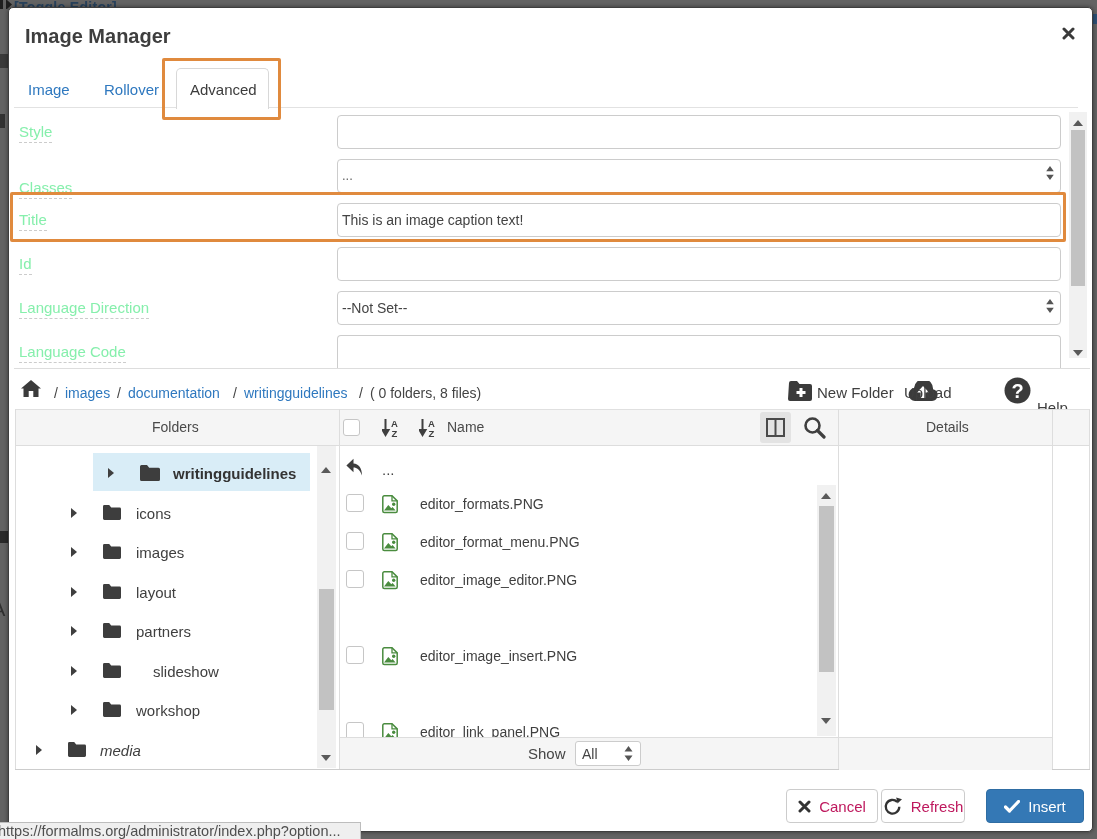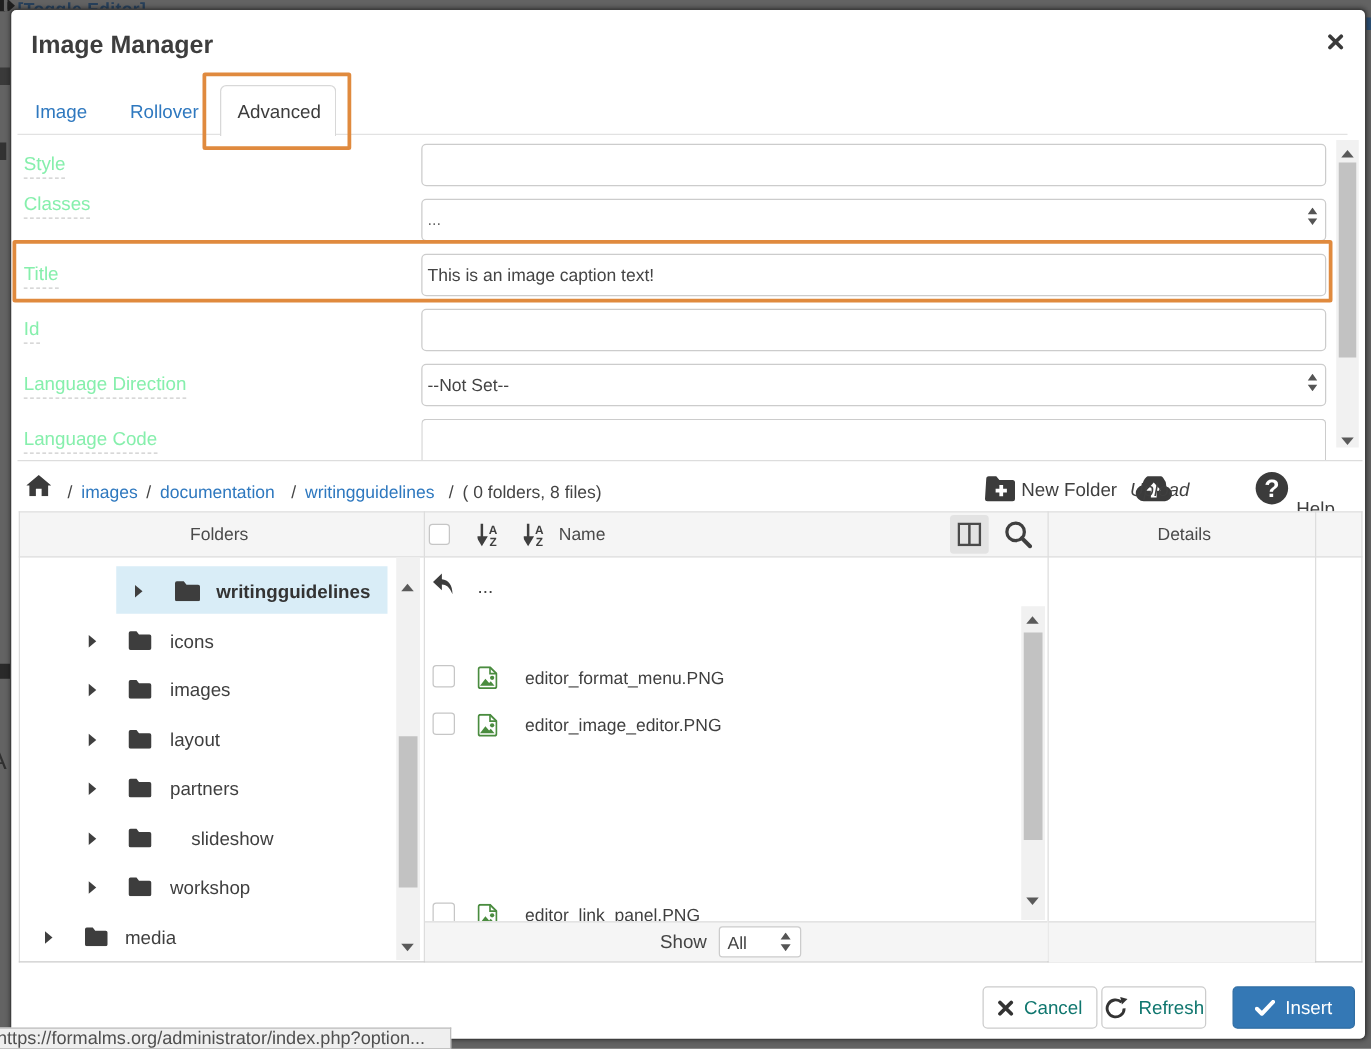--- a/index.html
+++ b/index.html
@@ -13,21 +13,21 @@
   .sb-track { position:absolute; background:#f1f1f1; }
   .sb-thumb { position:absolute; background:#c2c2c2; }
   .arrow-up { width:0; height:0; border-left:5px solid transparent; border-right:5px solid transparent; border-bottom:6px solid #5a5a5a; position:absolute; }
   .arrow-dn { width:0; height:0; border-left:5px solid transparent; border-right:5px solid transparent; border-top:6px solid #5a5a5a; position:absolute; }
   .tre { width:0; height:0; border-top:5px solid transparent; border-bottom:5px solid transparent; border-left:6px solid #3f3f3f; position:absolute; }
   .bc { font-size:14px !important; }
   .txt { position:absolute; font-size:15px; color:#3f3f3f; white-space:nowrap; }
   .chk { position:absolute; width:18px; height:18px; border:1px solid #c6c6c6; border-radius:3px; background:#fff; }
   .vline { position:absolute; width:1px; background:#ddd; top:409px; height:361px; }
   .blue, .txt.blue, div.blue { color:#2e78bf !important; }
-  .btn { position:absolute; top:789px; height:34px; border:1px solid #ccc; border-radius:4px; background:#fff; display:flex; align-items:center; justify-content:center; font-size:15px; color:#0f766e; gap:8px; }
+  .btn { position:absolute; top:789px; height:34px; border:1px solid #ccc; border-radius:4px; background:#fff; display:flex; align-items:center; justify-content:center; font-size:15px; color:#be185d; gap:8px; }
   .frow { position:absolute; left:0; width:477px; height:38px; }
   .frow .chk { top:0; }
   .fico { position:absolute; width:16px; height:19px; top:1px; }
   .fname { position:absolute; left:80px; top:2px; font-size:14px; color:#3f3f3f; white-space:nowrap; }
 </style>
 </head>
 <body>
 
 <div class="abs" style="left:0;top:0;width:4px;height:9px;background:#1f1f1f;"></div>
 <svg class="abs" style="left:3px;top:0;" width="9" height="9" viewBox="0 0 9 9">
@@ -57,21 +57,21 @@
 <div class="abs" style="left:14px;top:107px;width:1064px;height:1px;background:#e2e2e2;"></div>
 <div class="abs txt blue" style="left:28px;top:81px;">Image</div>
 <div class="abs txt blue" style="left:104px;top:81px;">Rollover</div>
 <div class="abs" style="left:176px;top:68px;width:93px;height:41px;background:#fff;border:1px solid #d8d8d8;border-bottom:none;border-radius:5px 5px 0 0;z-index:2;"></div>
 <div class="abs txt" style="left:190px;top:81px;z-index:3;color:#3c3c3c;">Advanced</div>
 <div class="orange" style="left:162px;top:58px;width:119px;height:62px;"></div>
 
 <div class="lbl" style="top:124px;">Style</div>
 <div class="inp" style="top:115px;"></div>
 
-<div class="lbl" style="top:156px;">Classes</div>
+<div class="lbl" style="top:180px;">Classes</div>
 <div class="inp" style="top:159px;color:#666;font-size:13px;">...</div>
 <svg class="abs" style="left:1046px;top:166px;" width="8" height="14" viewBox="0 0 8 14">
     <path d="M4 0 L7.8 5.3 L0.2 5.3 Z M4 14 L7.8 8.7 L0.2 8.7 Z" fill="#555"></path>
   </svg>
 
 <div class="lbl" style="top:212px;">Title</div>
 <div class="inp" style="top:203px;">This is an image caption text!</div>
 <div class="orange" style="left:10px;top:192px;width:1056px;height:50px;"></div>
 
 <div class="lbl" style="top:256px;">Id</div>
@@ -107,21 +107,21 @@
 
 <svg class="abs" style="left:788px;top:380px;" width="25" height="22" viewBox="0 0 25 22">
     <path d="M1 3 a2 2 0 0 1 2-2 h6 l2.5 3 h10.5 a2 2 0 0 1 2 2 v13 a2 2 0 0 1-2 2 h-20 a2 2 0 0 1-2-2 Z" fill="#3b3b3b"></path>
     <path d="M8.5 12.5 h9 M13 8 v9" stroke="#fff" stroke-width="3"></path>
   </svg>
 <div class="abs txt" style="left:817px;top:384px;">New Folder</div>
 <svg class="abs" style="left:908px;top:381px;" width="30" height="21" viewBox="0 0 30 21">
     <path d="M25 8.2 A6 6 0 0 1 24 20 L7 20 A6.5 6.5 0 0 1 6 7.1 A8.5 8.5 0 0 1 25 8.2 Z" fill="#3b3b3b"></path>
     <path d="M15 5 L21 11.5 L17.3 11.5 L17.3 17 L12.7 17 L12.7 11.5 L9 11.5 Z" fill="#fff"></path>
   </svg>
-<div class="abs txt" style="left:904px;top:384px;font-style:italic;">Upload</div>
+<div class="abs txt" style="left:904px;top:384px;">Upload</div>
 <svg class="abs" style="left:1004px;top:377px;" width="27" height="27" viewBox="0 0 27 27">
     <circle cx="13.5" cy="13.5" r="13" fill="#3b3b3b"></circle>
     <text x="13.5" y="20.5" font-size="20" font-weight="bold" fill="#fff" text-anchor="middle" font-family="Liberation Sans">?</text>
   </svg>
 <div class="abs txt" style="left:1037px;top:384px;margin-top:15px;">Help</div>
 
 <div class="abs" style="left:15px;top:409px;width:1075px;height:37px;background:#f5f5f5;border-top:1px solid #e0e0e0;border-bottom:1px solid #ddd;"></div>
 <div class="abs txt" style="left:152px;top:419px;color:#4a4a4a;font-size:14px;">Folders</div>
 <div class="chk" style="left:343px;top:419px;width:17px;height:17px;"></div>
 <svg class="abs" style="left:382px;top:418px;" width="18" height="20" viewBox="0 0 18 20">
@@ -188,46 +188,60 @@
   </svg>
 <svg class="abs fold" style="left:67px;top:741px;" width="20" height="16" viewBox="0 0 20 16">
     <path d="M1 2.4 a1.4 1.4 0 0 1 1.4-1.4 h4.8 l2 2.5 h8.4 a1.4 1.4 0 0 1 1.4 1.4 v9.7 a1.4 1.4 0 0 1-1.4 1.4 h-15.2 a1.4 1.4 0 0 1-1.4-1.4 Z" fill="#3d3d3d"></path>
   </svg>
 <div class="abs txt" style="left:136px;top:505px;">icons</div>
 <div class="abs txt" style="left:136px;top:544px;">images</div>
 <div class="abs txt" style="left:136px;top:584px;">layout</div>
 <div class="abs txt" style="left:136px;top:623px;">partners</div>
 <div class="abs txt" style="left:136px;top:663px;margin-left:17px;">slideshow</div>
 <div class="abs txt" style="left:136px;top:702px;">workshop</div>
-<div class="abs txt" style="left:100px;top:742px;">media</div>
+<div class="abs txt" style="left:100px;top:742px;font-style:italic;">media</div>
 
 <div class="sb-track" style="left:317px;top:446px;width:19px;height:322px;"></div>
 <div class="arrow-up" style="left:321px;top:467px;"></div>
 <div class="sb-thumb" style="left:319px;top:589px;width:15px;height:121px;"></div>
 <div class="arrow-dn" style="left:321px;top:755px;"></div>
 
 <svg class="abs" style="left:346px;top:458px;" width="17" height="18" viewBox="0 0 17 18">
     <path d="M7.5 0.8 V5.4 C12.6 5.9 16 9.8 16 17.4 C13.5 11.4 11 9.7 7.5 9.6 V14.2 L0.4 7.5 Z" fill="#3d3d3d"></path>
   </svg>
 <div class="abs txt" style="left:382px;top:461px;color:#444;">...</div>
 
 <div class="abs" style="left:340px;top:446px;width:477px;height:291px;overflow:hidden;">
+  <div class="frow" style="top:48px;">
+      <div class="chk" style="left:6px;top:0;"></div>
+      <svg class="fico" style="left:42px;">
+        <use href="#imgico"></use>
+      </svg>
+      <span class="fname">editor_formats.PNG</span>
+    </div>
   <div class="frow" style="top:86px;">
       <div class="chk" style="left:6px;top:0;"></div>
       <svg class="fico" style="left:42px;">
         <use href="#imgico"></use>
       </svg>
       <span class="fname">editor_format_menu.PNG</span>
     </div>
   <div class="frow" style="top:124px;">
       <div class="chk" style="left:6px;top:0;"></div>
       <svg class="fico" style="left:42px;">
         <use href="#imgico"></use>
       </svg>
       <span class="fname">editor_image_editor.PNG</span>
+    </div>
+  <div class="frow" style="top:200px;">
+      <div class="chk" style="left:6px;top:0;"></div>
+      <svg class="fico" style="left:42px;">
+        <use href="#imgico"></use>
+      </svg>
+      <span class="fname">editor_image_insert.PNG</span>
     </div>
   <div class="frow" style="top:276px;">
       <div class="chk" style="left:6px;top:0;"></div>
       <svg class="fico" style="left:42px;">
         <use href="#imgico"></use>
       </svg>
       <span class="fname">editor_link_panel.PNG</span>
     </div>
 </div>
 <svg width="0" height="0" style="position:absolute;">

